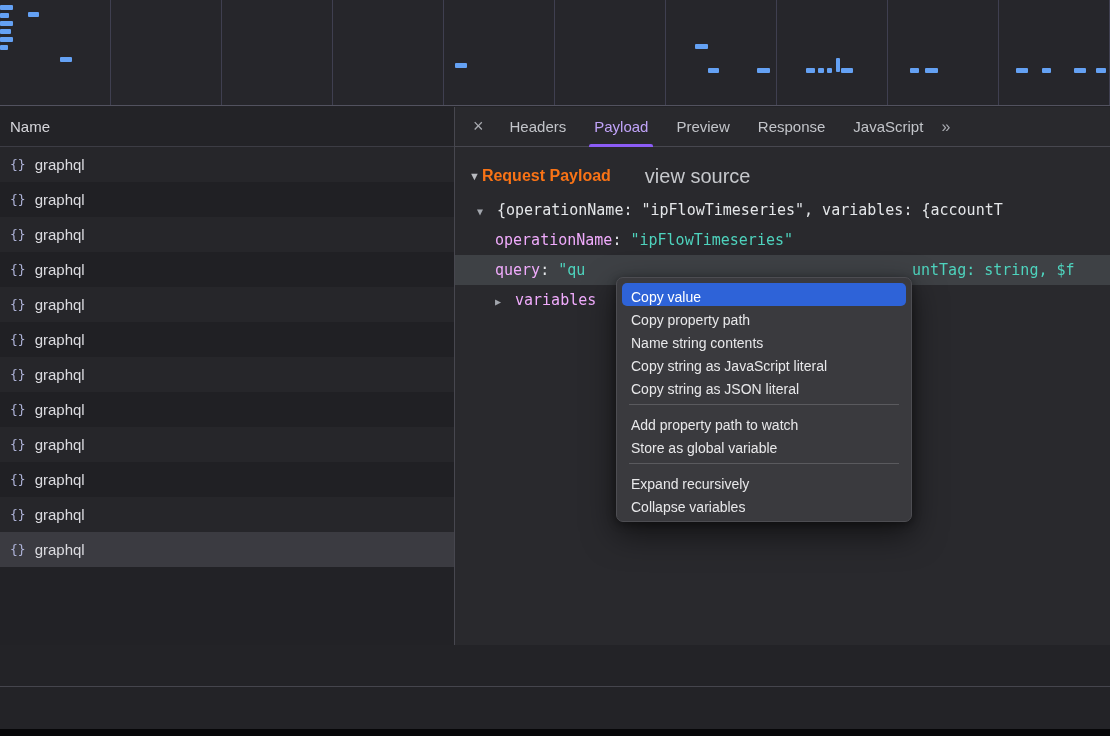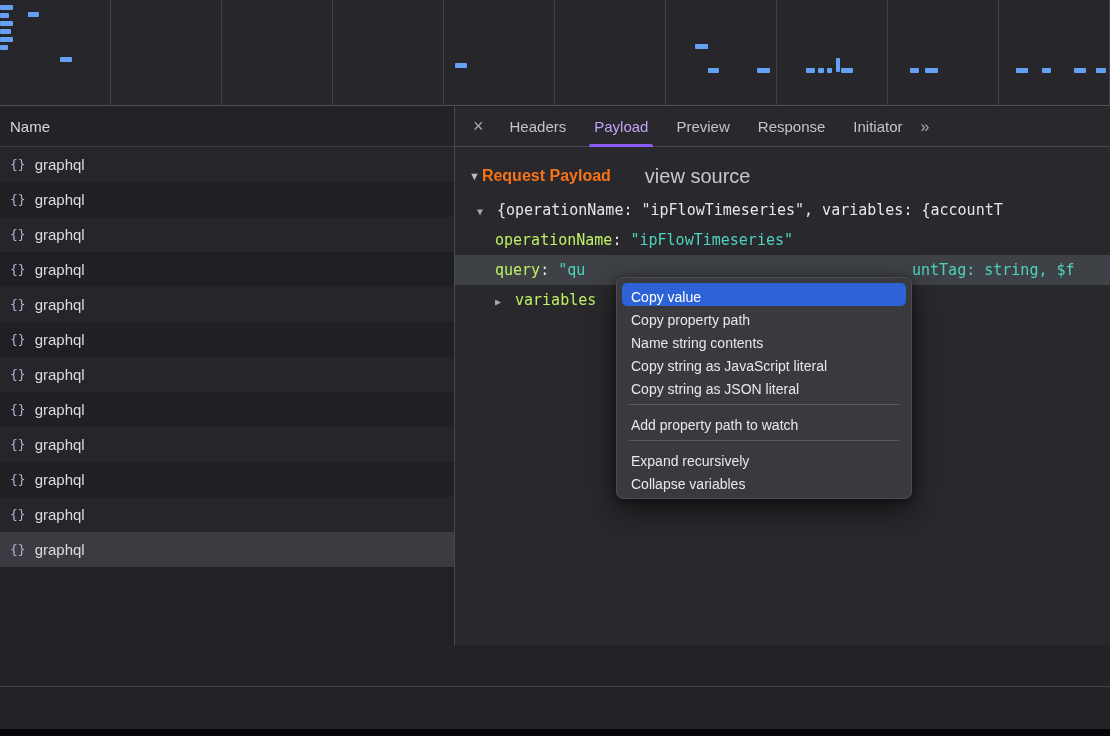--- a/index.html
+++ b/index.html
@@ -37,21 +37,21 @@
   .payload { padding:14px 0 0 14px; }
   .section-row { display:flex; align-items:center; height:30px; }
   .tri { color:#b9bbc0; font-size:11px; margin-right:2px; }
   .section-title { font-weight:bold; font-size:16px; color:#f97316; }
   .view-source { margin-left:34px; color:#c6c8cc; font-size:20px; cursor:pointer; }
 
   .tree { font-family:"DejaVu Sans Mono",monospace; font-size:15px; margin-top:4px; }
   .t-row { height:30px; line-height:30px; white-space:nowrap; position:relative; overflow:visible; padding-left:8px; }
   .t-row.lvl1 { padding-left:26px; }
   .t-row .tri2 { display:inline-block; width:20px; color:#a2a6ad; font-size:10px; }
-  .key { color:#bef264;margin-top:40px; }
+  .key { color:#f0abfc;margin-top:40px; }
   .str { color:#4ed3bd; }
   .plain { color:#e4e6e9; }
   .t-row.hl { background:#3e4145; margin-left:-14px; padding-left:40px; }
   .frag { position:absolute; top:0; }
 
   
   .footer-line { position:absolute; top:686px; left:0; width:1110px; height:1px; background:#45454d; }
   .bottom-strip { position:absolute; bottom:0; left:0; width:1110px; height:7px; background:#060608; }
 
   
@@ -148,21 +148,21 @@
           <div class="row selected">
             <span class="icon">{}</span>
             <span>graphql</span>
           </div>
         </div>
     </div>
 
     <div class="detail-panel">
       <div class="tabbar">
         <span class="close">×</span>
-        <div id="tabs" style="display:contents"><div class="tab">Headers</div><div class="tab active">Payload</div><div class="tab">Preview</div><div class="tab">Response</div><div class="tab">Initiator</div></div>
+        <div id="tabs" style="display:contents"><div class="tab">Headers</div><div class="tab active">Payload</div><div class="tab">Preview</div><div class="tab">Response</div><div class="tab">JavaScript</div></div>
         <span class="more">»</span>
       </div>
 
       <div class="payload">
         <div class="section-row">
           <span class="tri">▼</span>
           <span class="section-title">Request Payload</span>
           <span class="view-source">view source</span>
         </div>
 
@@ -189,18 +189,19 @@
   <div class="bottom-strip"></div>
 
   <div class="context-menu" id="menu">
       <div class="menu-item hl">Copy value</div>
       <div class="menu-item">Copy property path</div>
       <div class="menu-item">Name string contents</div>
       <div class="menu-item">Copy string as JavaScript literal</div>
       <div class="menu-item">Copy string as JSON literal</div>
       <div class="menu-sep"></div>
       <div class="menu-item">Add property path to watch</div>
+      <div class="menu-item">Store as global variable</div>
       <div class="menu-sep"></div>
       <div class="menu-item">Expand recursively</div>
       <div class="menu-item">Collapse variables</div>
     </div>
 
 </div>
 
 </body></html>

